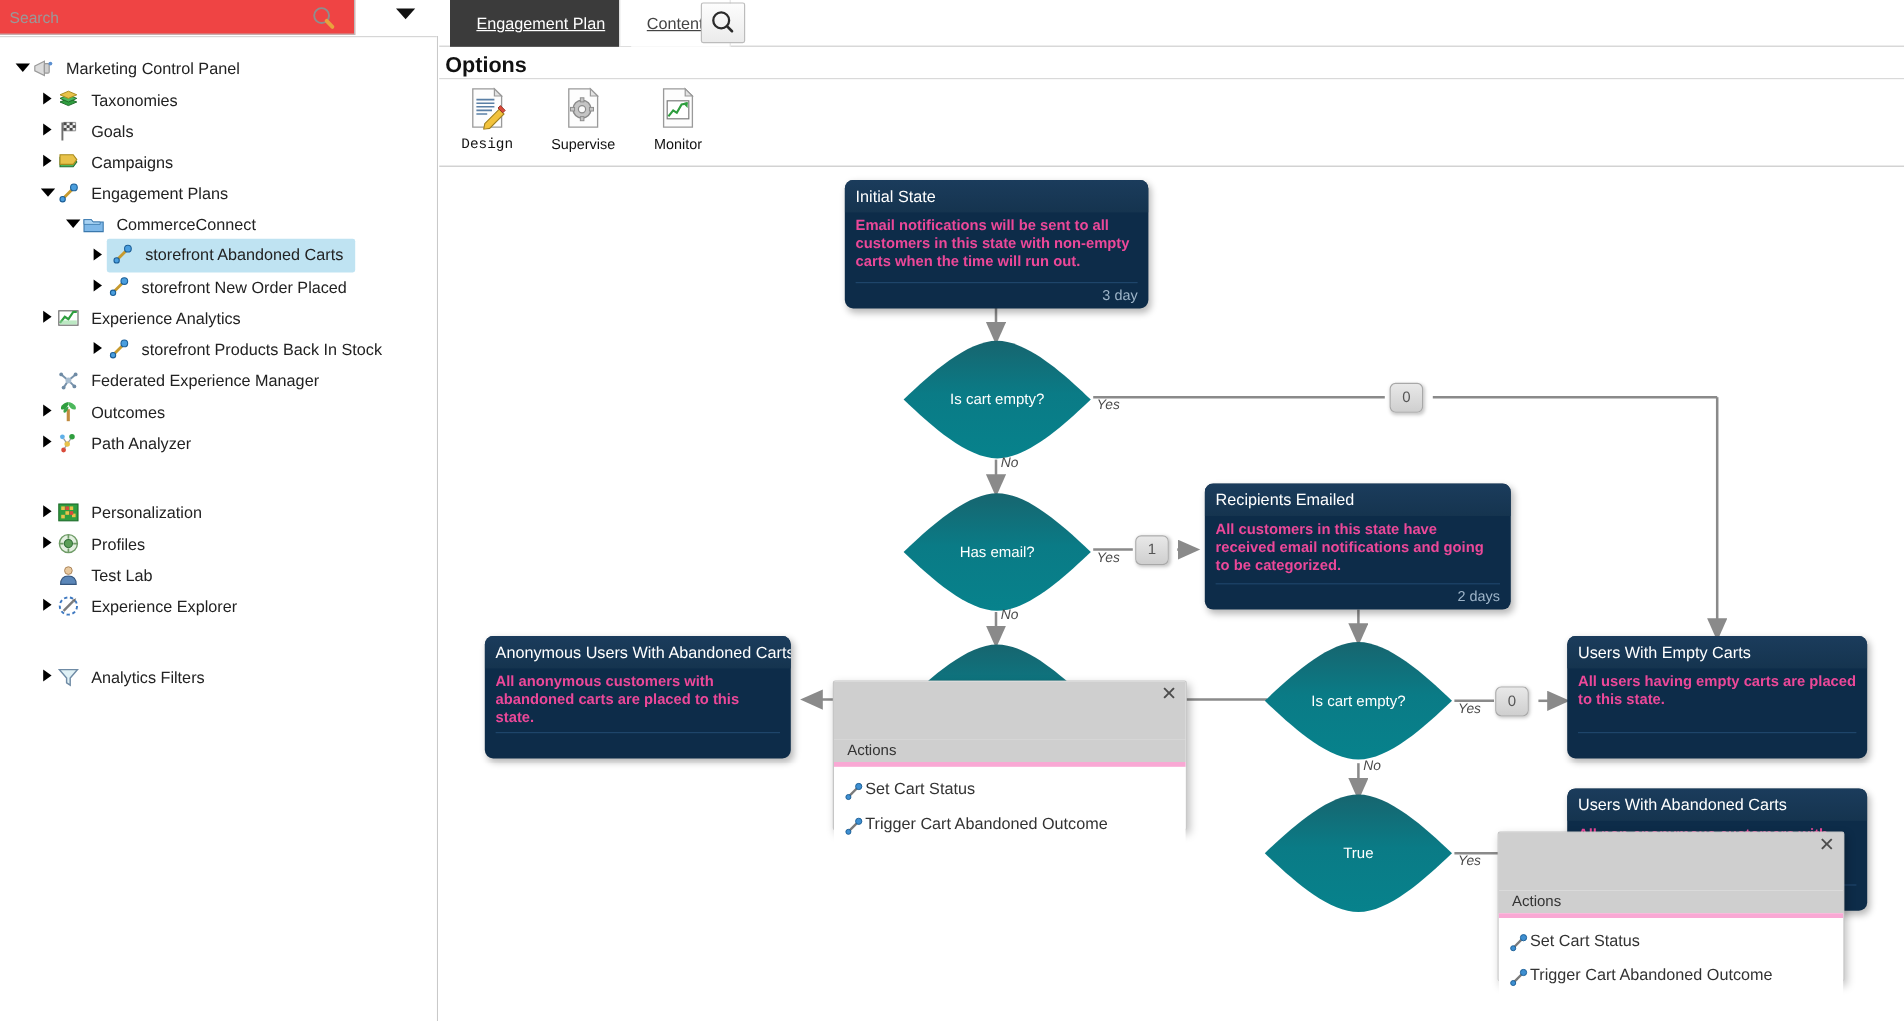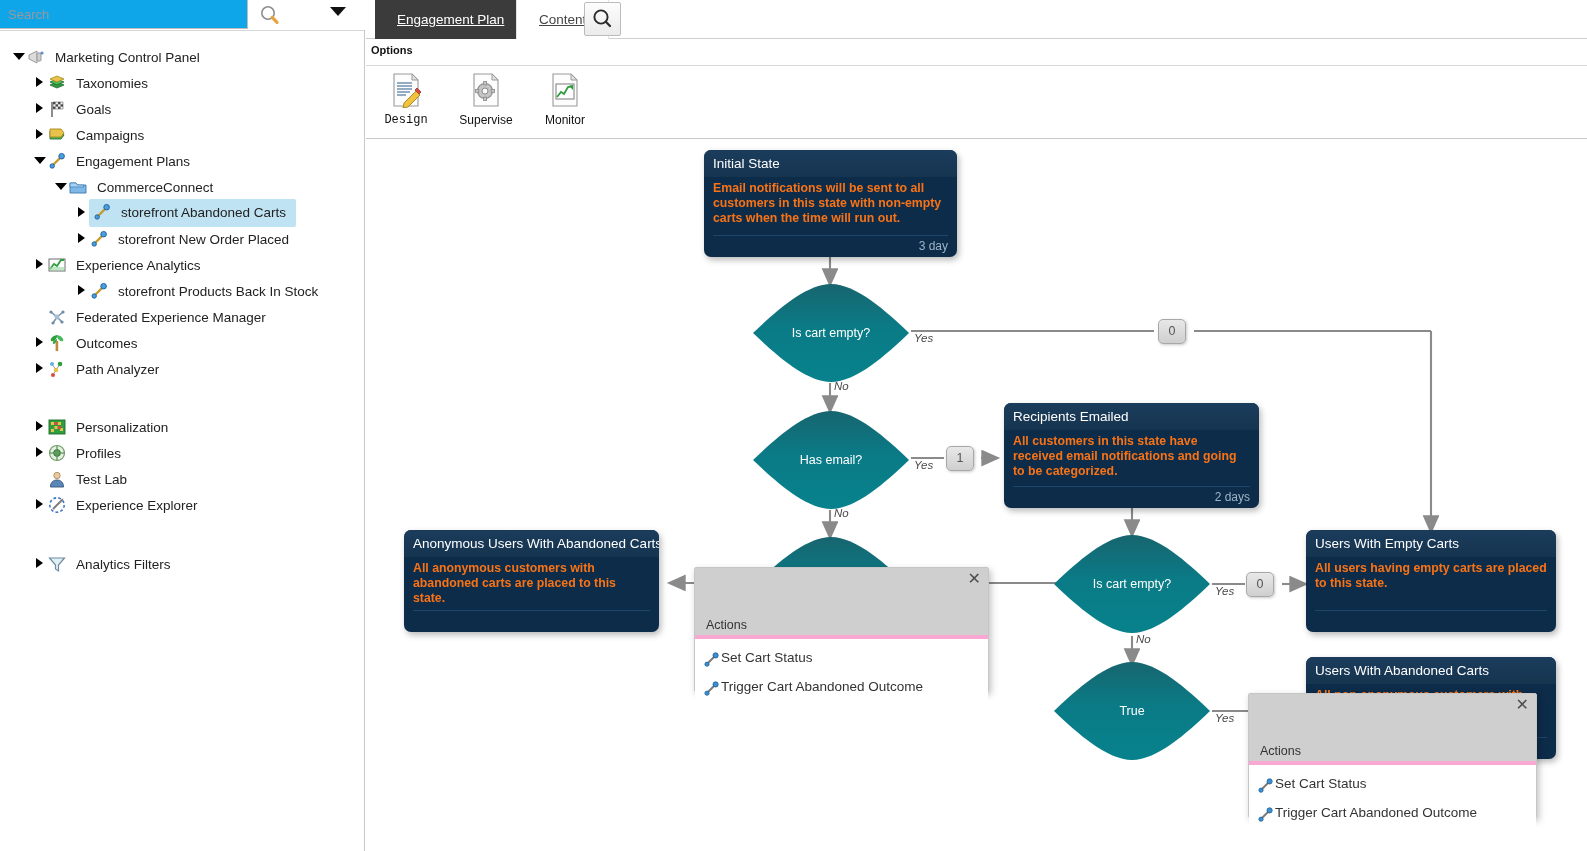--- a/index.html
+++ b/index.html
@@ -20,29 +20,29 @@
     background: #ffffff;
     border-right: 1px solid #c9c9c9;
   }
   #search-row {
     position: absolute; left: 0; top: 0;
     width: 365px; height: 30px;
     background: #fff;
   }
   #search-input {
     position: absolute; left: 0; top: 0;
-    width: 248px; height: 29px;
+    width: 296px; height: 29px;
     border: 1px solid #bdbdbd;
     border-top: none; border-left: none;
     padding: 0 8px;
     font-family: "Liberation Sans", sans-serif;
     font-size: 13px;
     color: #333;
     outline: none;
-    background: #0ea5e9;
+    background: #ef4444;
   }
   #search-input::placeholder { color: #999; }
   #search-icon {
     position: absolute; left: 258px; top: 4px;
     width: 24px; height: 22px;
     cursor: pointer;
   }
   #search-dropdown-arrow {
     position: absolute; left: 330px; top: 7px;
     width: 0; height: 0;
@@ -164,21 +164,21 @@
     cursor: pointer;
   }
   #options-bar {
     position: absolute; left: 0; top: 40px;
     width: 1221px; height: 26px;
     background: #ffffff;
     border-bottom: 1px solid #d9d9d9;
   }
   #options-label {
     position: absolute; left: 5px; top: 4px;
-    font-size: 11px;
+    font-size: 18px;
     font-weight: bold;
     color: #111;
   }
   #ribbon {
     position: absolute; left: 0; top: 67px;
     width: 1221px; height: 72px;
     background: #ffffff;
     border-bottom: 1px solid #c8c8c8;
   }
   .ribbon-btn {
@@ -219,21 +219,21 @@
   .state-card .sc-title {
     display: block;
     background: linear-gradient(#1b3c5c, #15344f);
     color: #ffffff;
     font-size: 13.5px;
     padding: 6px 9px 6px 9px;
     white-space: nowrap;
   }
   .state-card .sc-desc {
     display: block;
-    color: #f97316;
+    color: #ec4899;
     font-size: 12.3px;
     font-weight: bold;
     line-height: 15px;
     padding: 4px 9px 0 9px;
   }
   .state-card .sc-foot {
     position: absolute;
     left: 9px; right: 9px; bottom: 3px;
     height: 19px;
     border-top: 1px solid #1e456a;

